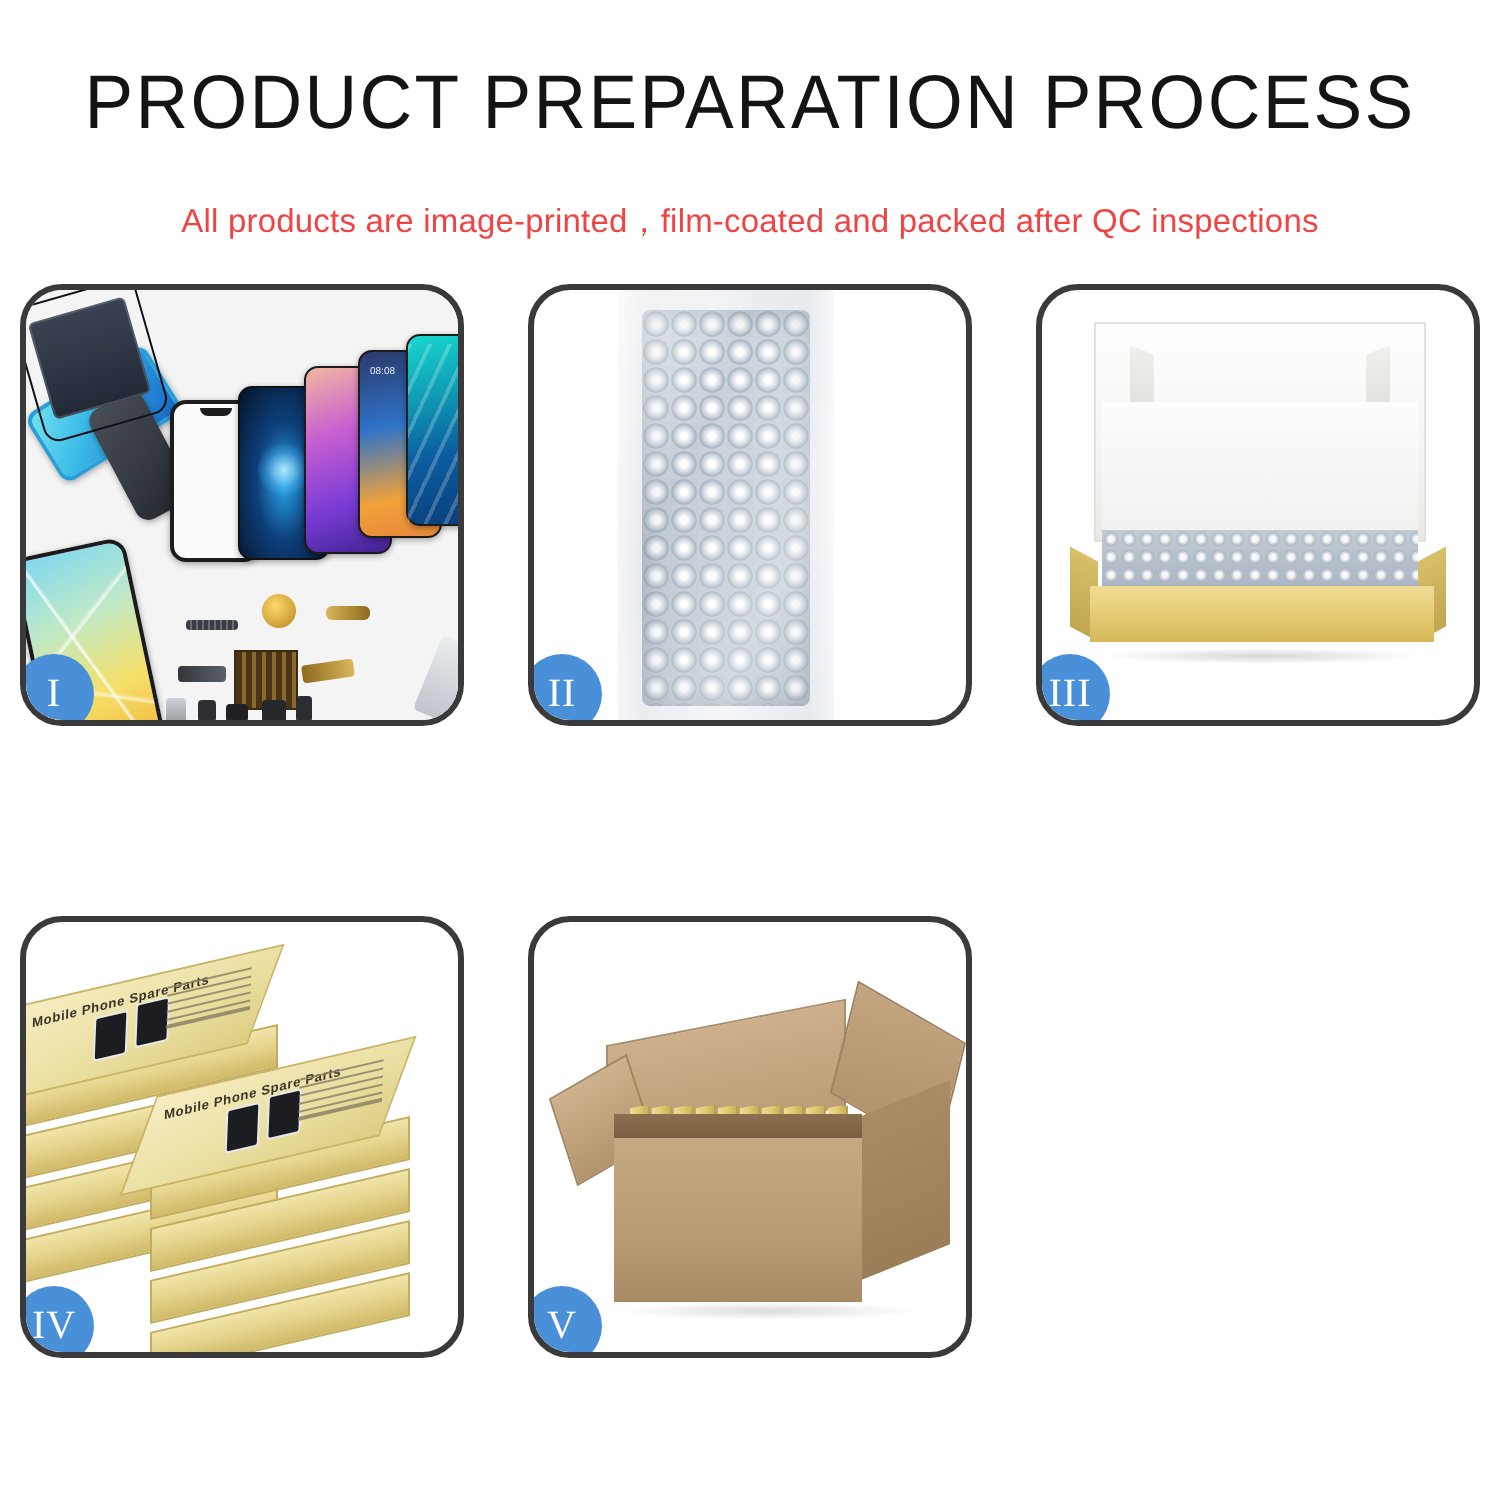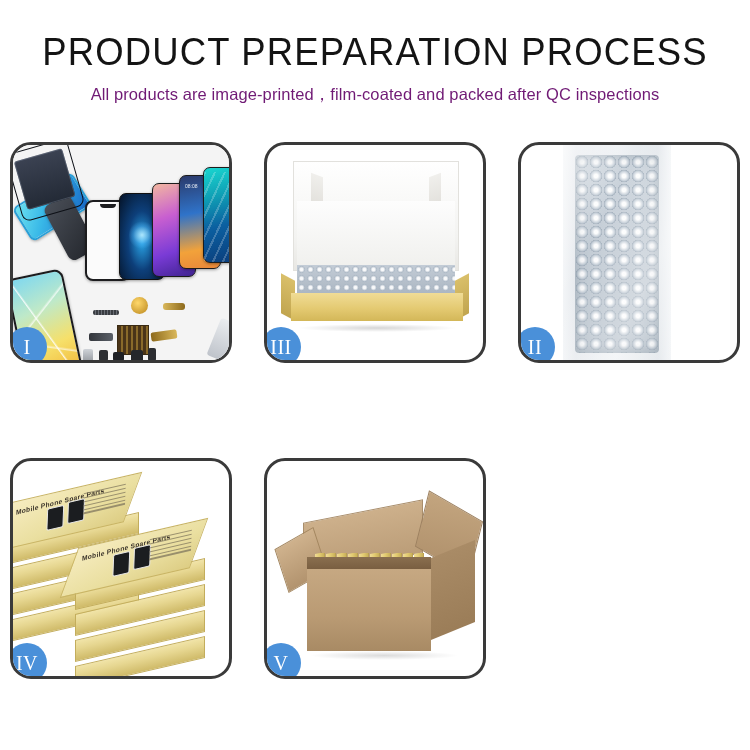--- a/index.html
+++ b/index.html
@@ -27,22 +27,22 @@
     letter-spacing: 1.2px;
     color: #141414;
     line-height: 1;
     transform: scaleX(0.96);
     white-space: nowrap;
   }
   .sub-title {
     font-family: "Liberation Sans", sans-serif;
     font-size: 16.5px;
     font-weight: 400;
-    color: #701a75;
-    margin-top: 13px;
+    color: #ef4444;
+    margin-top: 29px;
     letter-spacing: 0.1px;
     white-space: nowrap;
   }
 
   
   .grid {
     position: absolute;
     top: 142px;
     left: 10px;
     width: 730px;
@@ -438,42 +438,42 @@
       <div class="part pt-sim"></div>
       <div class="ph-open"></div>
       <div class="tool"></div>
 
     </div>
     <div class="badge">I</div>
   </div>
 
   <div class="panel">
     <div class="panel-stage">
+      <div class="bw-sheet">
+        <div class="bw-inner"></div>
+        <div class="bw-sheen"></div>
+      </div>
+    </div>
+    <div class="badge">II</div>
+  </div>
+
+  <div class="panel">
+    <div class="panel-stage">
       <div class="m3-lid">
         <div class="m3-lid-l"></div>
         <div class="m3-lid-r"></div>
       </div>
       <div class="m3-inner"></div>
       <div class="m3-bubbles"></div>
       <div class="m3-left-wall"></div>
       <div class="m3-right-wall"></div>
       <div class="m3-front"></div>
       <div class="m3-shadow"></div>
     </div>
     <div class="badge">III</div>
-  </div>
-
-  <div class="panel">
-    <div class="panel-stage">
-      <div class="bw-sheet">
-        <div class="bw-inner"></div>
-        <div class="bw-sheen"></div>
-      </div>
-    </div>
-    <div class="badge">II</div>
   </div>
 
   <div class="panel">
     <div class="panel-stage">
       <div class="stack">
 
         <div class="sbox" style="left:-4px;  top:66px;"></div>
         <div class="sbox" style="left:-4px;  top:92px;"></div>
         <div class="sbox" style="left:-4px;  top:118px;"></div>
         <div class="sbox" style="left:-4px;  top:144px;"></div>

